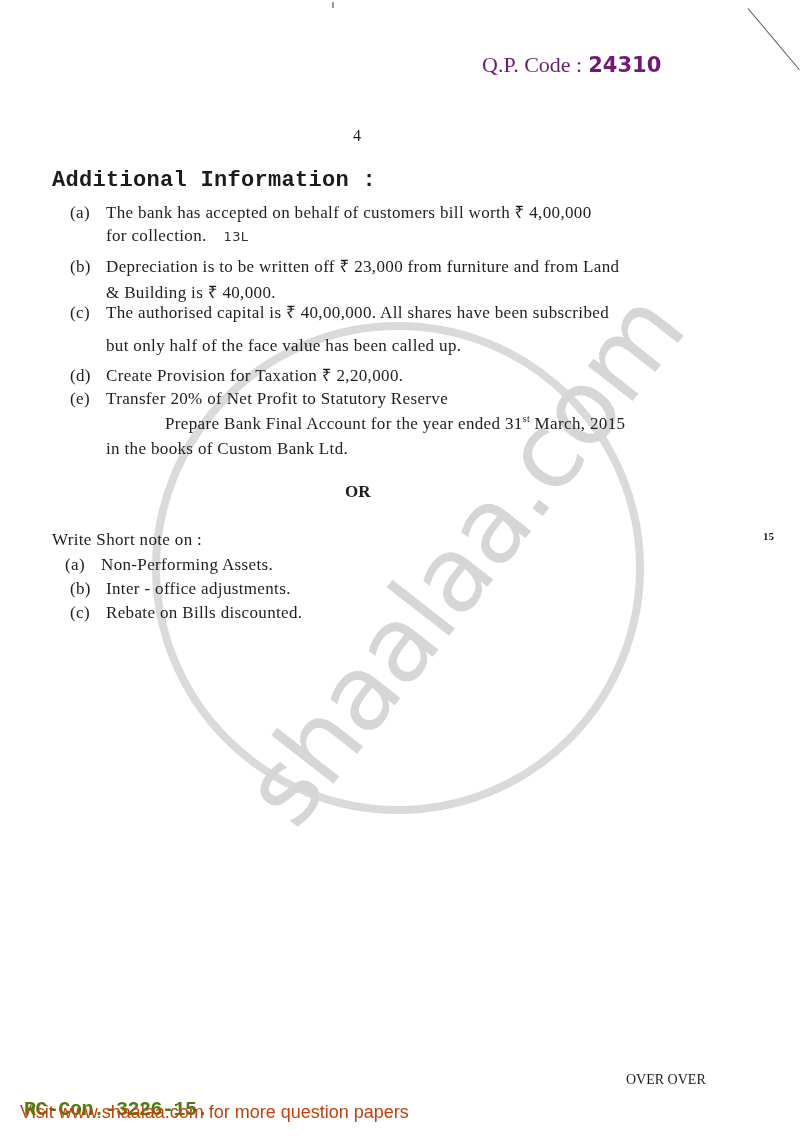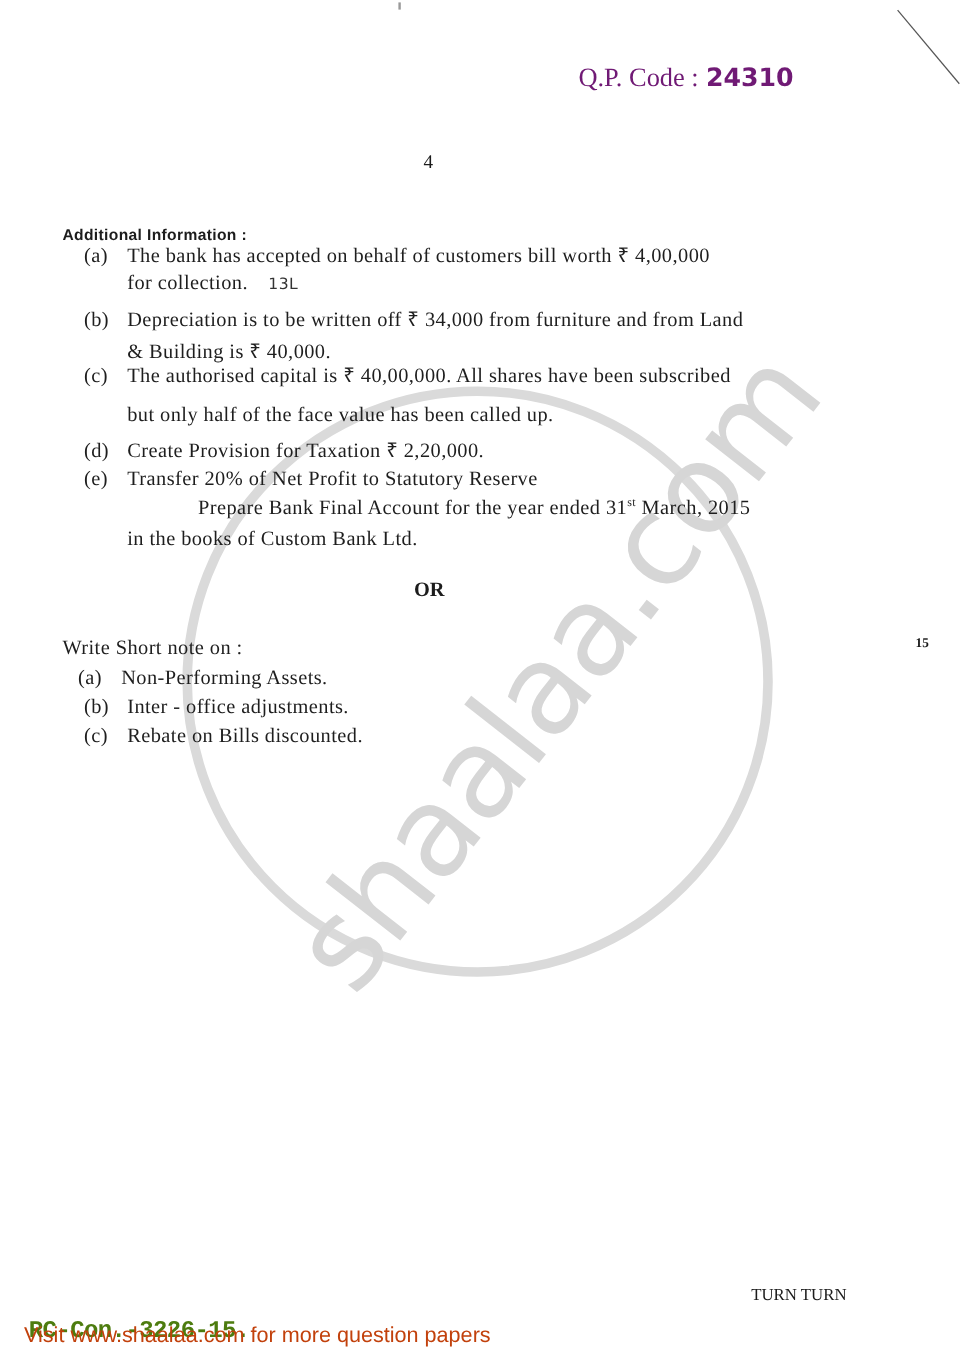--- a/index.html
+++ b/index.html
@@ -35,22 +35,22 @@
       position:absolute; left:482px; top:52px; font-size:22px;
       font-family:"Liberation Serif", serif; color:#701a75;
     }
     .qp-code .num {
       font-family:"DejaVu Sans", "Liberation Sans", sans-serif; font-weight:bold;
       font-size:21px; margin-left:6px;
     }
     .page-num { position:absolute; left:353px; top:127px; font-size:16px; font-family:"Liberation Serif", serif; }
 
     .heading {
-      position:absolute; left:52px; top:188px; font-size:13px; font-weight:bold;
-      font-family:Liberation Sans, sans-serif; letter-spacing:0.3px;
+      position:absolute; left:52px; top:168px; font-size:22px; font-weight:bold;
+      font-family:Liberation Mono, monospace; letter-spacing:0.3px;
     }
     .line {
       position:absolute; font-size:17px; white-space:nowrap;
       font-family:"Liberation Serif", serif; letter-spacing:0.35px; color:#1e1e1e;
     }
     .label { display:inline-block; width:36px; }
     .hand { font-family:"DejaVu Sans", sans-serif; font-size:13px; color:#333; margin-left:17px; }
     sup { font-size:10px; }
 
     .or { position:absolute; left:345px; top:482px; font-size:17px; font-weight:bold; font-family:"Liberation Serif", serif; }
@@ -85,21 +85,21 @@
     <div class="heading">Additional Information :</div>
 
     <div class="line" style="left:70px; top:200px;">
       <span class="label">(a)</span><span>The bank has accepted on behalf of customers bill worth ₹ 4,00,000</span>
     </div>
     <div class="line" style="left:106px; top:226px;">
       <span>for collection.</span><span class="hand">13L</span>
     </div>
 
     <div class="line" style="left:70px; top:254px;">
-      <span class="label">(b)</span><span>Depreciation is to be written off ₹ 34,000 from furniture and from Land</span>
+      <span class="label">(b)</span><span>Depreciation is to be written off ₹ 23,000 from furniture and from Land</span>
     </div>
     <div class="line" style="left:106px; top:280px;">
       <span>&amp; Building is ₹ 40,000.</span>
     </div>
 
     <div class="line" style="left:70px; top:300px;">
       <span class="label">(c)</span><span>The authorised capital is ₹ 40,00,000. All shares have been subscribed</span>
     </div>
     <div class="line" style="left:106px; top:336px;">
       <span>but only half of the face value has been called up.</span>
@@ -130,17 +130,17 @@
     <div class="line" style="left:65px; top:555px;">
       <span class="label">(a)</span><span>Non-Performing Assets.</span>
     </div>
     <div class="line" style="left:70px; top:579px;">
       <span class="label">(b)</span><span>Inter - office adjustments.</span>
     </div>
     <div class="line" style="left:70px; top:603px;">
       <span class="label">(c)</span><span>Rebate on Bills discounted.</span>
     </div>
 
-    <div class="turn-over">TURN TURN</div>
+    <div class="turn-over">OVER OVER</div>
     <div class="footer-code">RC-Con.-3226-15.</div>
     <div class="footer-visit">Visit www.shaalaa.com for more question papers</div>
   </div>
 </div>
 
 </body></html>

